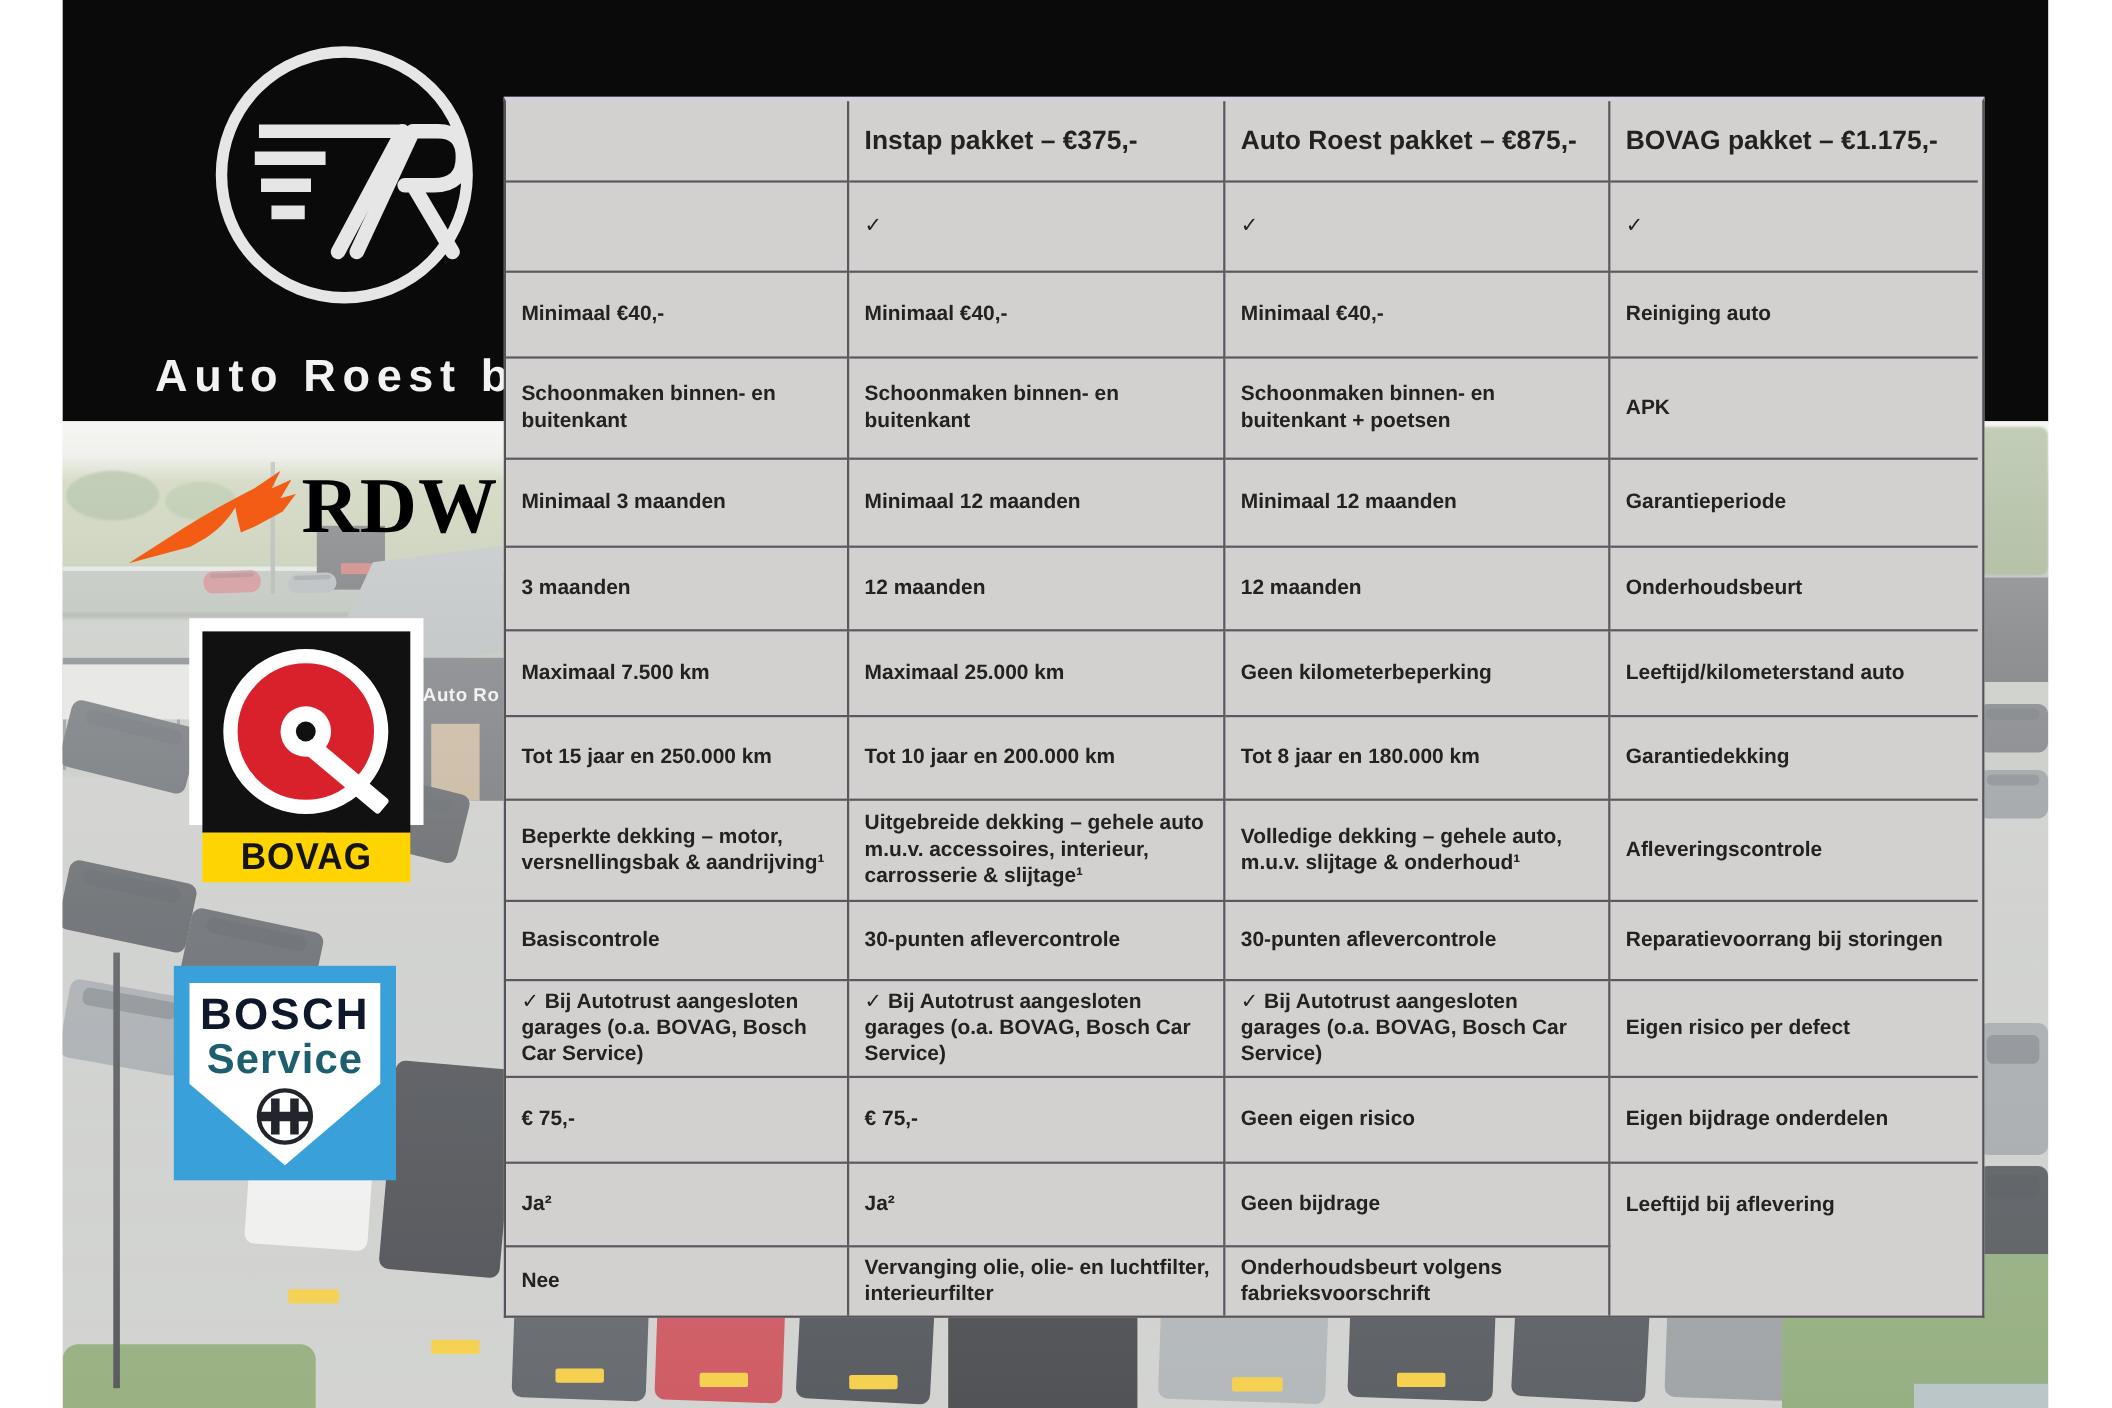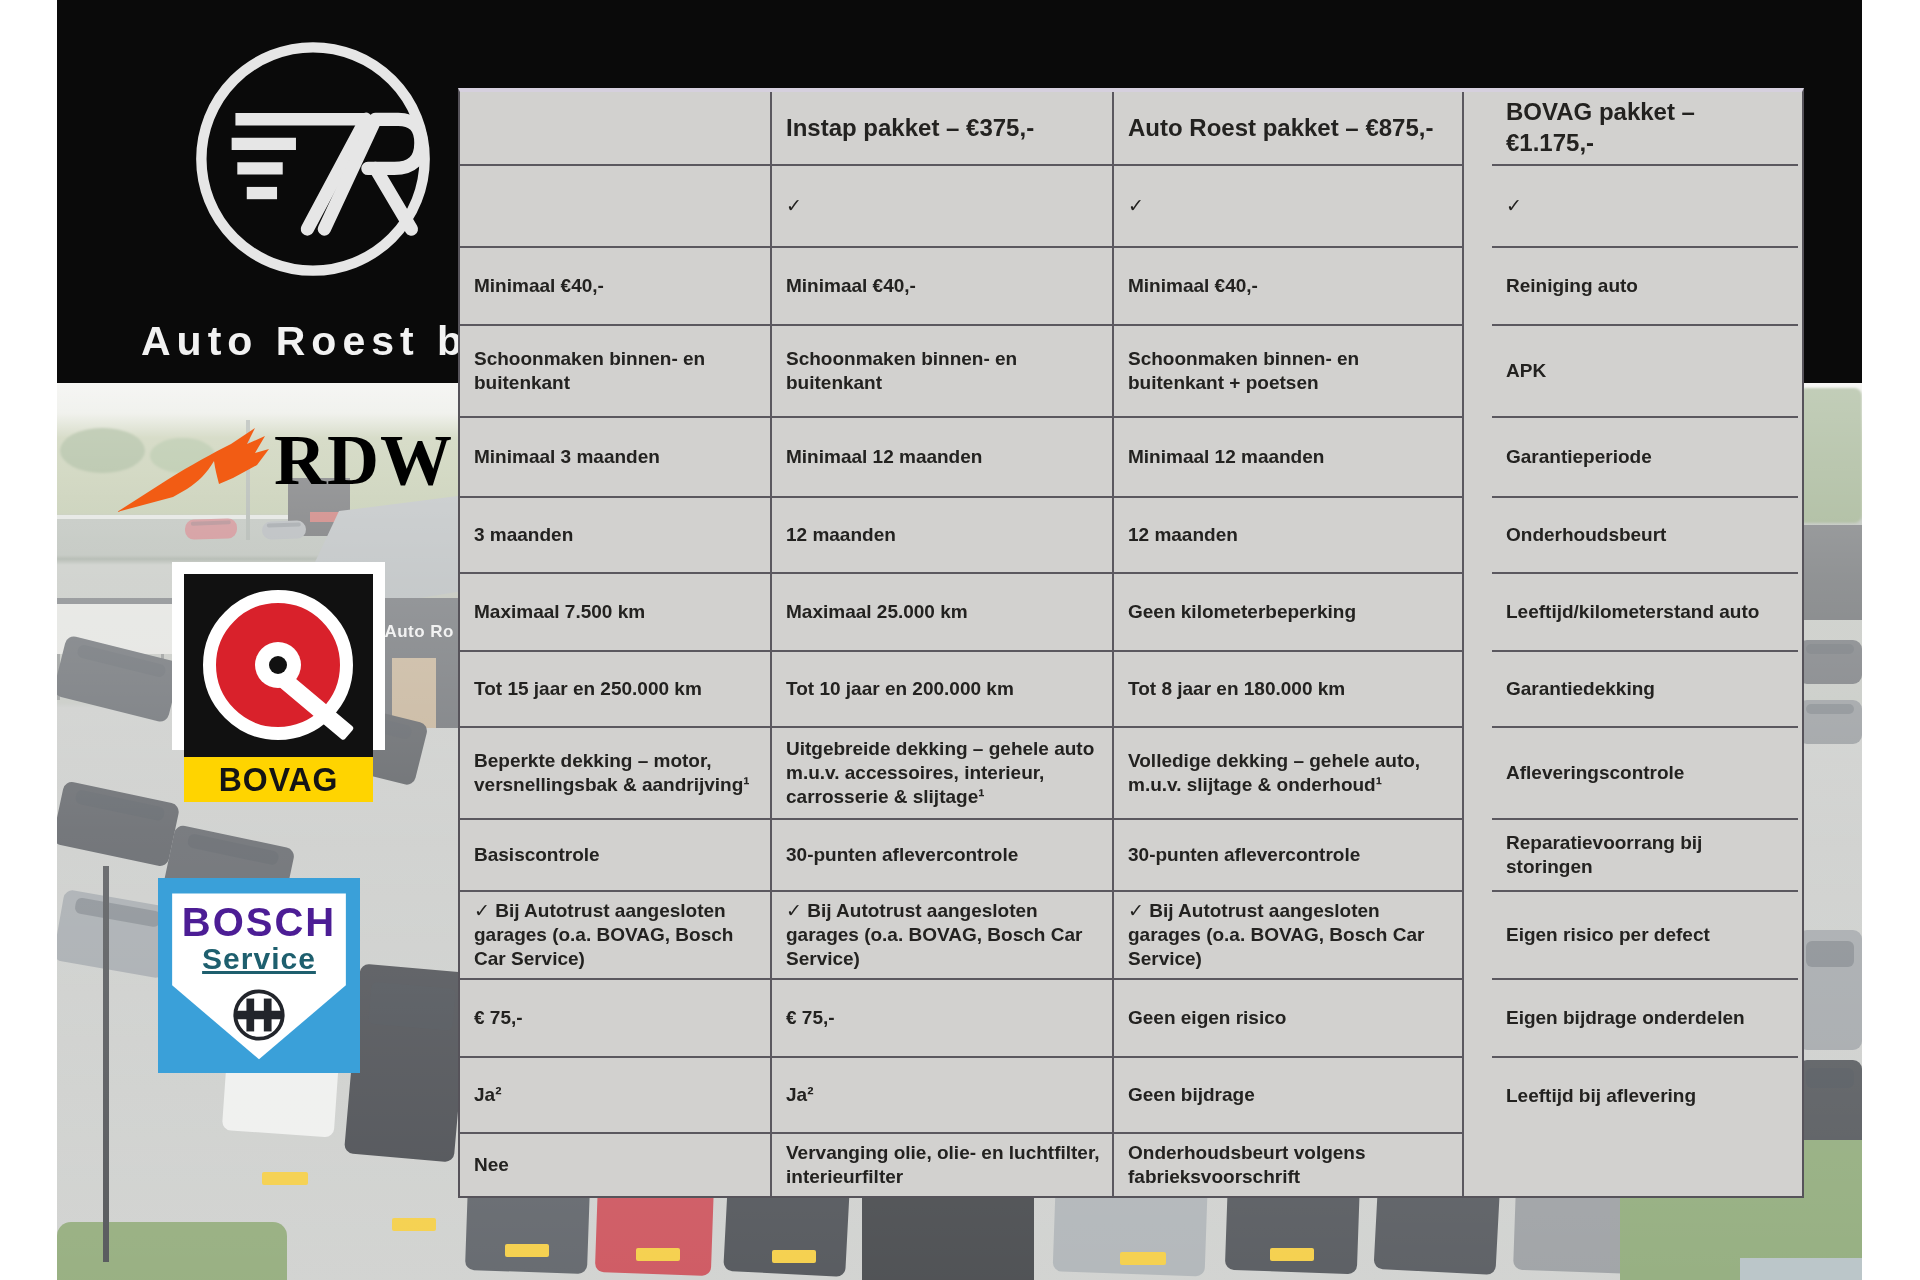--- a/index.html
+++ b/index.html
@@ -53,34 +53,34 @@
   .bovag-handle{position:absolute;left:96px;top:94px;width:90px;height:17px;background:#ffffff;
     border-radius:3px;transform:rotate(40deg);transform-origin:0 50%;}
   .bovag-band{position:absolute;left:12px;top:195px;width:189px;height:45px;background:#ffd400;
     display:flex;align-items:center;justify-content:center;}
   .bovag-band span{font-size:34px;font-weight:800;color:#141414;letter-spacing:1px;transform:scaleX(.94);}
 
   
   .bosch-card{position:absolute;left:158px;top:878px;width:202px;height:195px;background:#3aa0d9;z-index:50;}
   .bosch-shield{position:absolute;inset:0;background:#ffffff;
     clip-path:polygon(7% 8%,93% 8%,93% 55%,50% 93%,7% 55%);}
-  .bosch-line1{position:absolute;left:0;top:22px;width:100%;text-align:center;color:#4c1d95;
+  .bosch-line1{position:absolute;left:0;top:22px;width:100%;text-align:center;color:#0f172a;
     font-size:40px;font-weight:800;letter-spacing:2px;}
   .bosch-line2{position:absolute;left:0;top:64px;width:100%;text-align:center;color:#1e5f6e;
-    font-size:30px;font-weight:700;letter-spacing:1px;text-decoration:underline;}
+    font-size:38px;font-weight:700;letter-spacing:1px;}
   .bosch-armature{position:absolute;left:72px;top:108px;width:58px;height:58px;}
 
   
   .pkg-table{position:absolute;left:458px;top:88px;width:1342px;z-index:100;
     background:#d2d1cf;border:2px solid #56535a;border-top:4px solid #d6d0de;
     display:grid;grid-template-columns:312px 342px 350px 334px;}
   .tcell{display:flex;align-items:center;padding:6px 12px 6px 14px;
     border-right:2px solid #5b585f;border-bottom:2px solid #5b585f;
     color:#232220;font-size:19px;font-weight:700;line-height:1.28;box-sizing:border-box;}
-  .tcell:nth-child(4n){border-right:0;margin-left:28px;}
+  .tcell:nth-child(4n){border-right:0;}
   .tcell.lastrow{border-bottom:0;}
   .tcell.th{font-size:24px;}
 </style>
 </head>
 <body>
 
 <div id="stage">
 
   <div class="band">
     <svg class="ar-logo-svg" viewBox="0 0 260 260">

